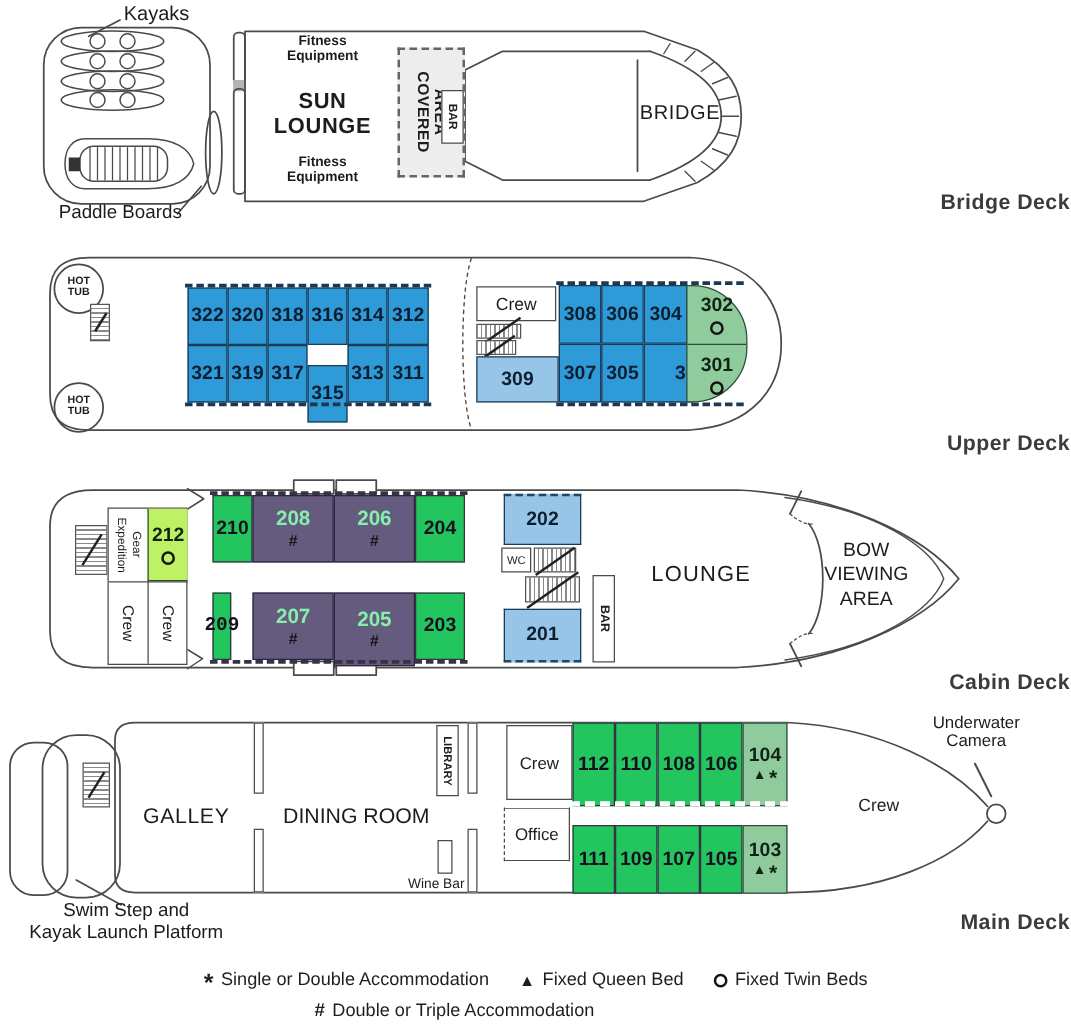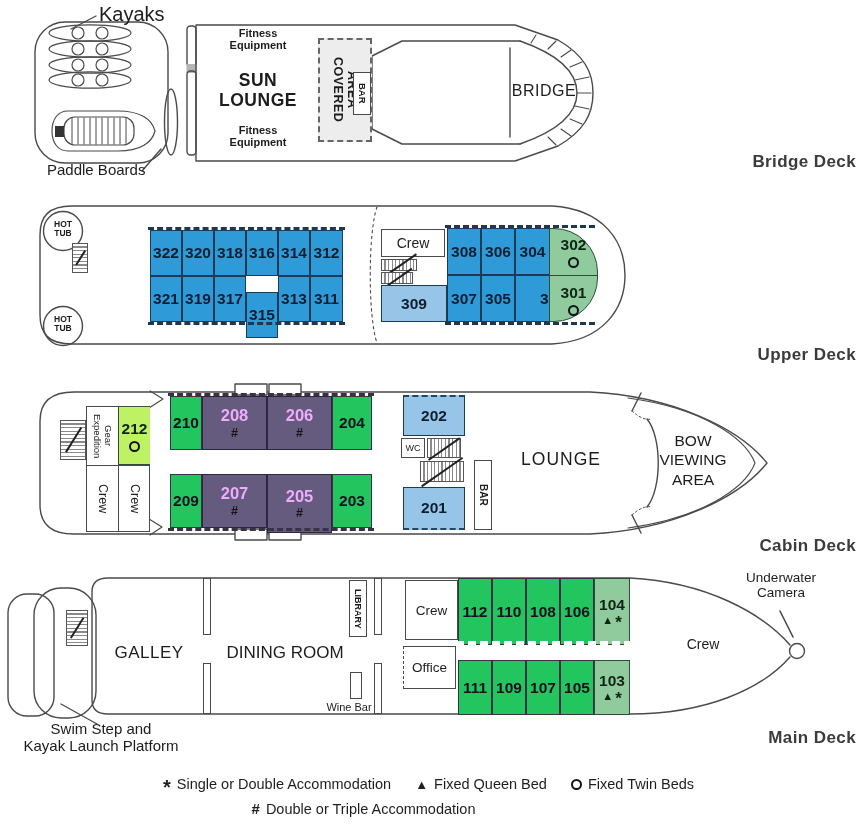--- a/index.html
+++ b/index.html
@@ -13,21 +13,21 @@
   .cab{position:absolute;display:flex;flex-direction:column;align-items:center;
        justify-content:center;border:1.2px solid #1d3b57;box-sizing:border-box;line-height:1;}
   .cab .n{font-weight:bold;font-size:15.5px;color:#0e1e31;}
   .blue{background:#2E9BD8;}
   .lblue{background:#96C5E8;}
   .green{background:#90CB9E;border-color:#2e4c3a;}
   .green .n{color:#0f2413;}
   .mag{background:#22c55e;border-color:#3a3145;}
   .mag .n{color:#190f20;}
   .dark{background:#645B7E;border-color:#2c2640;}
-  .dark .n{color:#f0abfc;}
+  .dark .n{color:#86efac;}
   .hash{font-weight:bold;font-size:12.5px;margin-top:3px;color:#141414;}
   .ring{width:7px;height:7px;border:2.6px solid #141414;border-radius:50%;
         display:inline-block;margin-top:3px;background:transparent;}
   .symrow{display:flex;align-items:center;gap:2px;margin-top:3px;color:#10240f;}
   .tri{font-size:11px;line-height:1;}
   .star{font-weight:bold;font-size:17px;line-height:0;position:relative;top:2px;}
   .vrl{writing-mode:vertical-rl;text-orientation:mixed;}
   .vlr{writing-mode:vertical-lr;text-orientation:mixed;}
   .stairs{position:absolute;border:1.2px solid #555;box-sizing:border-box;
           background:repeating-linear-gradient(to bottom,#fff 0 2.4px,#8a8a8a 2.4px 3.6px);}
@@ -111,21 +111,21 @@
 
       <rect x="8" y="594" width="46" height="122" rx="19"></rect>
       <rect x="34" y="588" width="62" height="130" rx="27"></rect>
       <path d="M92,592 Q92,578 108,578 H630 C706,582 762,613 790,645 M790,657 C762,689 706,714 630,714 H108 Q92,714 92,700 L92,592"></path>
       <circle cx="797" cy="651" r="7.5"></circle>
       <path d="M780,611 L793,637" stroke-width="1.6"></path>
       <path d="M97,724 L61,704" stroke-width="1.3"></path>
     </g>
   </svg>
 
-  <div class="t" style="left:99px;top:3px;font-size:20px;">Kayaks</div>
+  <div class="t" style="left:99px;top:3px;font-size:16px;">Kayaks</div>
   <div class="t" style="left:47px;top:162px;font-size:15px;">Paddle Boards</div>
   <div class="t c" style="left:214px;top:27px;width:88px;font-size:11px;font-weight:bold;">Fitness
 Equipment</div>
   <div class="t c" style="left:198px;top:71px;width:120px;font-size:17.5px;font-weight:bold;letter-spacing:.5px;">SUN
 LOUNGE</div>
   <div class="t c" style="left:214px;top:124px;width:88px;font-size:11px;font-weight:bold;">Fitness
 Equipment</div>
   <div class="box" style="left:318px;top:38px;width:54px;height:104px;border:2px dashed #666;background:#ededed;">
     <span class="vlr" style="font-size:12.5px;font-weight:bold;letter-spacing:.5px;white-space:pre-line;text-align:center;">COVERED
 AREA</span>
@@ -248,21 +248,21 @@
     </div>
   <div class="cab dark" style="left:267px;top:396px;width:65px;height:54px;">
       <span class="n" style="font-size:16.5px;">206</span>
       <span class="hash">#</span>
     </div>
   <div class="cab mag" style="left:332px;top:396px;width:40px;height:54px;">
       <span class="n">204</span>
     </div>
   <div class="ov" style="left:168px;top:393px;width:206px;height:6px;border-top:3px dashed #3a3145;"></div>
 
-  <div class="cab mag" style="left:170px;top:474px;width:32px;height:54px;">
+  <div class="cab mag" style="left:170px;top:474px;width:15px;height:54px;font-family:Liberation Mono, monospace;">
       <span class="n">209</span>
     </div>
   <div class="cab dark" style="left:202px;top:474px;width:65px;height:54px;">
       <span class="n" style="font-size:16.5px;">207</span>
       <span class="hash">#</span>
     </div>
   <div class="cab dark" style="left:267px;top:474px;width:65px;height:59px;">
       <span class="n" style="font-size:16.5px;">205</span>
       <span class="hash">#</span>
     </div>

